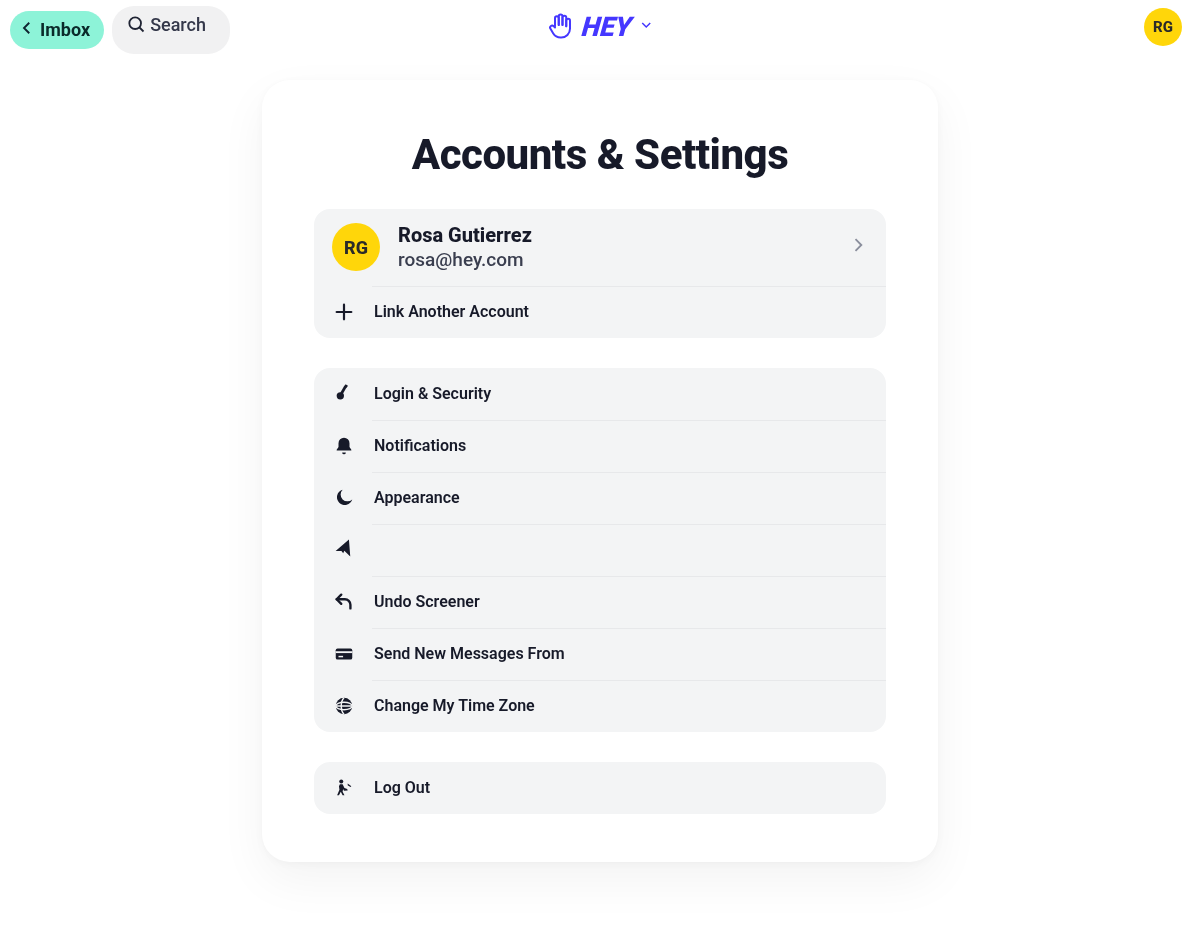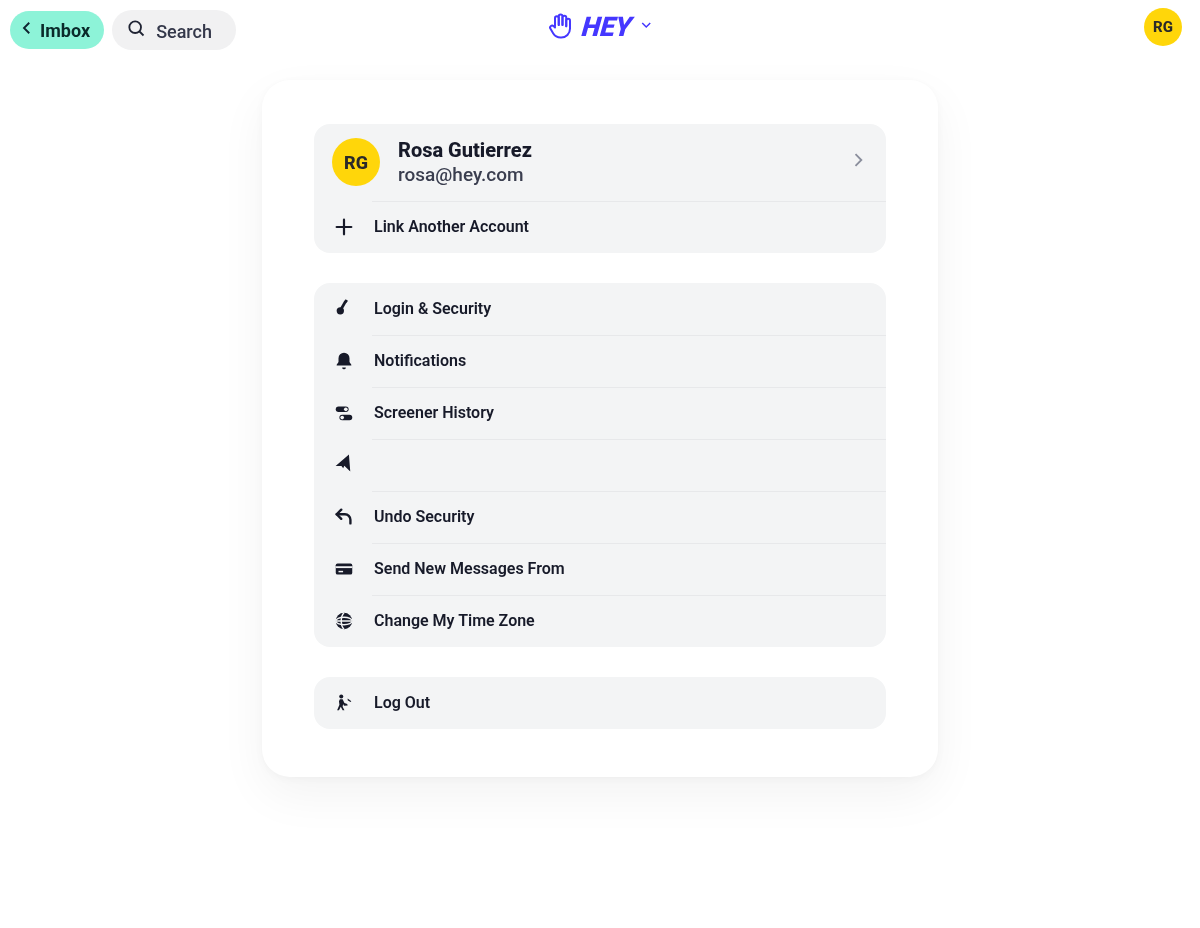--- a/index.html
+++ b/index.html
@@ -27,39 +27,39 @@
   
   .header{
     position:relative;
     height:52px;
     display:flex;
     align-items:center;
     padding:8px 10px 0 10px;
   }
   .back-pill{
     display:inline-flex;
-    align-items:center;
+    align-items:flex-start;
     gap:4px;
     background:var(--mint);
     color:#0a2a2a;
     font-weight:700;
     font-size:18px;
     padding:8px 14px 8px 8px;
     border-radius:22px;
     cursor:pointer;
     user-select:none;
   }
   .back-pill svg{width:18px;height:18px;stroke:#0e2430;stroke-width:2.5;fill:none;}
   .search-pill{
     display:inline-flex;
-    align-items:flex-end;
-    gap:10px;
+    align-items:flex-start;
+    gap:4px;
     background:#f1f1f2;
     border-radius:22px;
-    padding:8px 24px 8px 14px;
+    padding:8px 24px 16px 14px;
     margin-left:8px;
     color:#34384a;
     font-size:18px;
     font-weight:500;
     cursor:pointer;
   }
   .search-pill svg{width:20px;height:20px;stroke:#1f2333;stroke-width:2.2;fill:none;}
 
   .logo-wrap{
     position:absolute;
@@ -214,20 +214,21 @@
     </span>
   </div>
 
   <div class="avatar">
     <span>RG</span>
   </div>
 </div>
 
 <div class="stage">
   <div class="sheet">
+    <h1 class="title">Accounts &amp; Settings</h1>
 
     <div class="group">
       <div class="row account-row">
         <div class="mini-avatar">
           <span>RG</span>
         </div>
         <div class="stack">
           <span class="name">Rosa Gutierrez</span>
           <span class="email">rosa@hey.com</span>
         </div>
@@ -266,43 +267,40 @@
             <svg viewBox="0 0 24 24" fill="currentColor">
               <path d="M12 3a6 6 0 0 0-6 6v4l-2 3v1h16v-1l-2-3V9a6 6 0 0 0-6-6z"></path>
               <path d="M10 19a2 2 0 0 0 4 0z"></path>
             </svg>
           </span>
           <span class="label">Notifications</span>
         </div>
         <div class="row">
           <span class="icon-slot">
             <svg viewBox="0 0 24 24" fill="currentColor">
-              <rect x="3" y="5" width="14" height="6" rx="3"></rect>
-              <circle cx="14" cy="8" r="2" fill="#f3f4f5"></circle>
-              <rect x="7" y="14" width="14" height="6" rx="3"></rect>
-              <circle cx="10" cy="17" r="2" fill="#f3f4f5"></circle>
-            </svg>
-          </span>
-          <span class="label">Screener History</span>
+              <path d="M21 13.5A8.5 8.5 0 1 1 10.5 3a7 7 0 0 0 10.5 10.5z"></path>
+            </svg>
+          </span>
+          <span class="label">Appearance</span>
         </div>
         <div class="row">
           <span class="icon-slot">
             <svg viewBox="0 0 24 24" fill="currentColor">
               <path d="M21 3 3 10l6 2 1 3 2-2 4 8 5-18z" transform="rotate(-20 12 12)"></path>
             </svg>
           </span>
         </div>
         <div class="row">
           <span class="icon-slot">
             <svg viewBox="0 0 24 24" fill="none" stroke="currentColor" stroke-width="2.6" stroke-linecap="round" stroke-linejoin="round">
               <path d="M9 4 4 9l5 5"></path>
               <path d="M4 9h9a6 6 0 0 1 6 6v4"></path>
             </svg>
           </span>
-          <span class="label">Undo Security</span>
+          <span class="label">Undo Screener</span>
         </div>
         <div class="row">
           <span class="icon-slot">
             <svg viewBox="0 0 24 24" fill="currentColor">
               <rect x="3" y="6" width="18" height="12" rx="2"></rect>
               <rect x="3" y="9" width="18" height="2" fill="#f3f4f5"></rect>
               <rect x="6" y="14" width="5" height="1.6" fill="#f3f4f5"></rect>
             </svg>
           </span>
           <span class="label">Send New Messages From</span>

